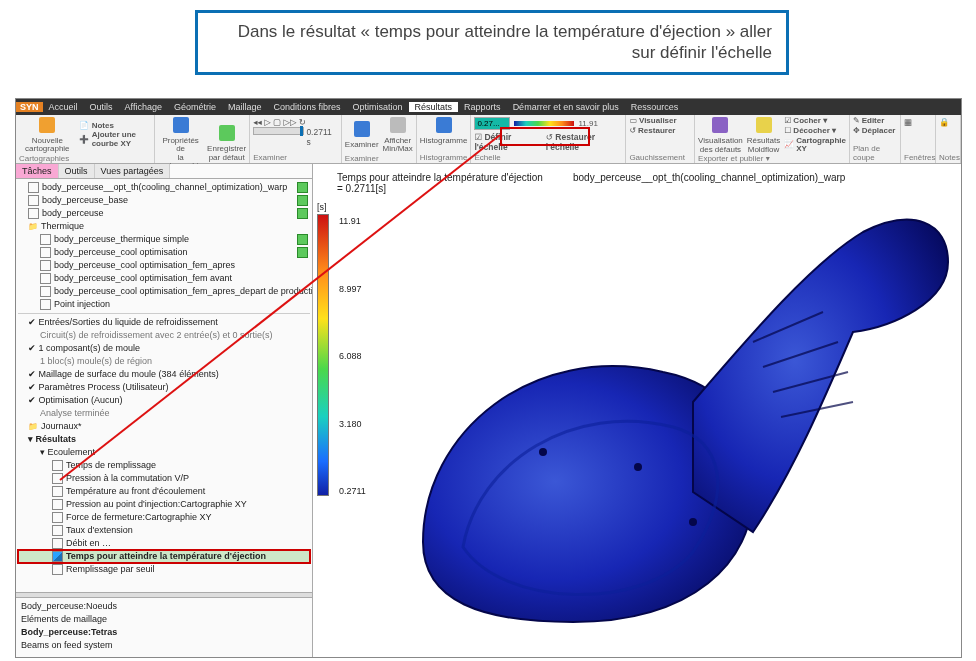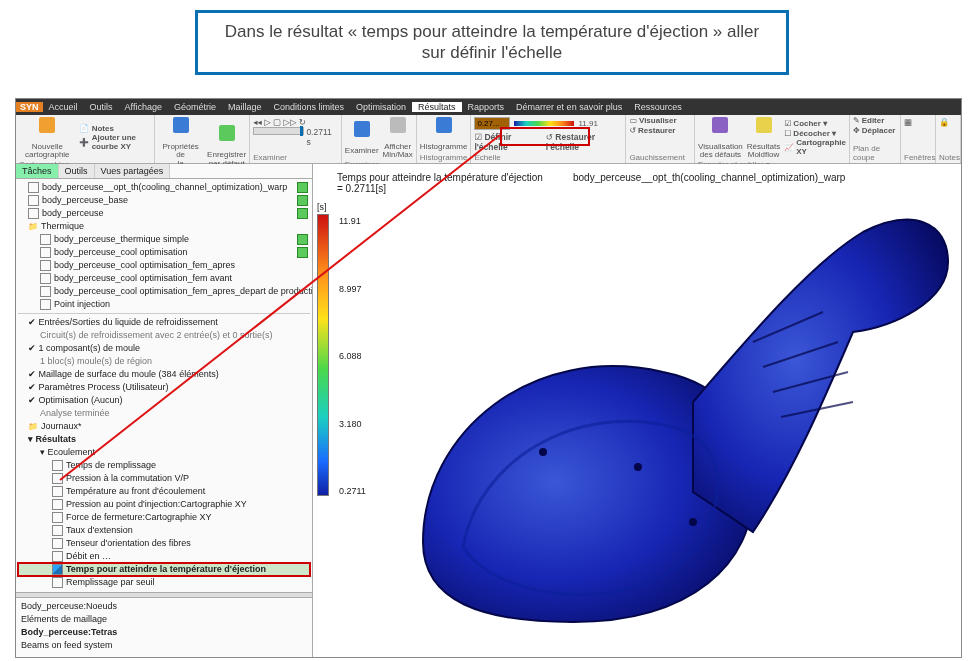--- a/index.html
+++ b/index.html
@@ -1,46 +1,46 @@
 <!DOCTYPE html>
 <html><head>
 <meta charset="utf-8">
 <style>
 html,body{margin:0;padding:0;font-family:"Segoe UI",Tahoma,sans-serif;font-size:11px;color:#222;background:#fff}
 .outer{position:relative;width:976px;height:661px;overflow:hidden}
 
-.banner{position:absolute;left:195px;top:10px;width:560px;padding:8px 14px;border:3px solid #0b6fb4;background:#fff;color:#444;font-size:17px;text-align:center;line-height:1.25}
+.banner{position:absolute;left:195px;top:10px;width:560px;padding:8px 14px;border:3px solid #0b6fb4;background:#fff;color:#444;font-size:17px;text-align:right;line-height:1.25}
 
 .app{position:absolute;left:15px;top:98px;width:945px;height:558px;border:1px solid #888;background:#fff;overflow:hidden}
 
 .menubar{display:flex;background:#333;color:#ddd;height:16px;align-items:center;font-size:9px}
 .menubar .syn{background:#e58122;color:#fff;padding:0 4px;font-weight:bold}
 .menubar span{padding:0 6px}
 .menubar span.active{background:#fff;color:#222}
 
 .ribbon{display:flex;height:48px;border-bottom:1px solid #aaa;background:#f2f2f2;font-size:8.5px;color:#555}
 .rgroup{display:flex;flex-direction:column;justify-content:space-between;border-right:1px solid #ccc;padding:2px 3px 1px}
 .rgroup .top{display:flex;gap:4px;align-items:center}
 .rgroup .lbl{text-align:left;color:#777;font-size:8px;margin-top:auto}
-.rbtn{display:flex;flex-direction:column;align-items:center;gap:10px;font-size:8px;line-height:1.05;text-align:center}
+.rbtn{display:flex;flex-direction:column;align-items:center;gap:4px;font-size:8px;line-height:1.05;text-align:center}
 .rbtn .ico{width:16px;height:16px;border-radius:2px}
 .side{display:flex;flex-direction:column;gap:1px;font-size:8px;line-height:1.1}
 .side span{display:flex;align-items:center;gap:2px}
 
 .timeline{display:flex;align-items:flex-start;gap:2px}
 .timeline .track{width:50px;height:6px;background:#ddd;border:1px solid #aaa;position:relative}
 .timeline .track::after{content:"";position:absolute;right:0;top:-2px;width:3px;height:10px;background:#0b6fb4}
 
 .ribbonHL{position:absolute;left:484px;top:29px;width:86px;height:15px;border:2px solid #c00;pointer-events:none}
 
 .panes{display:flex;height:calc(100% - 64px)}
 .leftpane{width:296px;border-right:1px solid #aaa;display:flex;flex-direction:column;background:#fafafa;overflow:hidden}
 .tabs{display:flex;font-size:9px;border-bottom:1px solid #aaa}
 .tabs span{padding:2px 6px;border-right:1px solid #ccc;background:#e8e8e8}
-.tabs span.active{background:#86efac}
+.tabs span.active{background:#f9a8d4}
 .tree{flex:1;overflow:hidden;font-size:9px;line-height:13px;padding:2px}
 .tree .row{display:flex;align-items:center;gap:3px;white-space:nowrap;padding:0 2px}
 .tree .indent1{padding-left:10px}.tree .indent2{padding-left:22px}.tree .indent3{padding-left:34px}
 .tree .cb{width:9px;height:9px;border:1px solid #888;display:inline-block;flex:0 0 auto}
 .tree .cb.on{background:linear-gradient(135deg,#2aa3ff 0 50%,#1b6fb4 50% 100%)}
 .tree .badge{margin-left:auto;width:9px;height:9px;background:#5cc95c;border:1px solid #2a8a2a}
 .tree .folder::before{content:"📁";font-size:8px}
 .tree .hl{background:#cde7c8;outline:2px solid #c00;outline-offset:-1px;font-weight:bold}
 .tree .bold{font-weight:bold}
 .treeSplit{height:4px;background:#ddd;border-top:1px solid #aaa;border-bottom:1px solid #aaa}
@@ -55,40 +55,40 @@
 .scale{position:absolute;left:4px;top:38px;width:44px;display:flex;flex-direction:column;align-items:flex-start;font-size:9px}
 .scale .unit{margin-bottom:2px}
 .scale .bar{width:10px;height:280px;background:linear-gradient(to bottom,#c11 0%,#ff8b1a 20%,#ffe11a 37%,#4bd84b 55%,#1ad0c0 72%,#1a6dff 88%,#1020a5 100%);border:1px solid #777}
 .scale .ticks{position:absolute;left:22px;top:14px;height:280px;display:flex;flex-direction:column;justify-content:space-between}
 
 .leader{position:absolute;pointer-events:none}
 
 .partSvg{position:absolute;left:80px;top:28px}
 
 .ribbon .valBox{display:flex;align-items:center;gap:4px;font-size:8px}
-.ribbon .valBox input{width:30px;font-size:8px;border:1px solid #aaa;background:#a16207}
+.ribbon .valBox input{width:30px;font-size:8px;border:1px solid #aaa;background:#14b8a6}
 
 .sq-o{background:#f0a030}.sq-b{background:#3a7bd5}.sq-g{background:#5cc95c}.sq-y{background:#e8d24b}.sq-p{background:#8a62c4}.sq-gray{background:#bbb}
 </style>
 </head>
 <body>
 <div class="outer">
 
 <div class="banner">Dans le résultat «  temps pour atteindre la température d'éjection » aller sur définir l'échelle</div>
 
 <div class="app">
 
   <div class="menubar">
     <span class="syn">SYN</span>
     <span>Accueil</span>
     <span>Outils</span>
     <span>Affichage</span>
     <span>Géométrie</span>
     <span>Maillage</span>
-    <span>Conditions limites</span>
+    <span>Conditions fibres</span>
     <span>Optimisation</span>
     <span class="active">Résultats</span>
     <span>Rapports</span>
     <span>Démarrer et en savoir plus</span>
     <span>Ressources</span>
   </div>
 
   <div class="ribbon">
     <div class="rgroup" style="width:150px">
       <div class="top">
@@ -328,24 +328,20 @@
               <span class="cb"></span>
               <span>Pression au point d'injection:Cartographie XY</span>
             </div>
         <div class="row indent3">
               <span class="cb"></span>
               <span>Force de fermeture:Cartographie XY</span>
             </div>
         <div class="row indent3">
               <span class="cb"></span>
               <span>Taux d'extension</span>
-            </div>
-        <div class="row indent3">
-              <span class="cb"></span>
-              <span>Tenseur d'orientation des fibres</span>
             </div>
         <div class="row indent3">
               <span class="cb"></span>
               <span>Débit en …</span>
             </div>
         <div class="row indent3 hl">
               <span class="cb on"></span>
               <span class="bold">Temps pour atteindre la température d'éjection</span>
             </div>
         <div class="row indent3">

